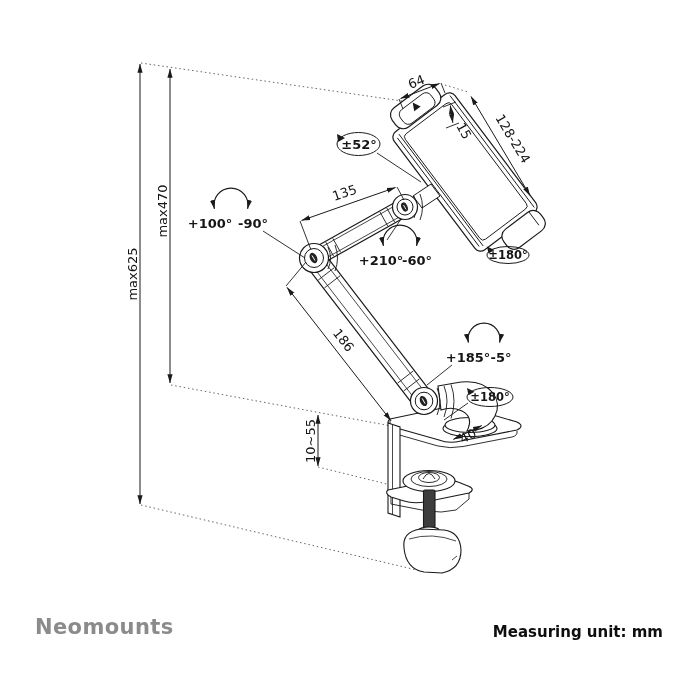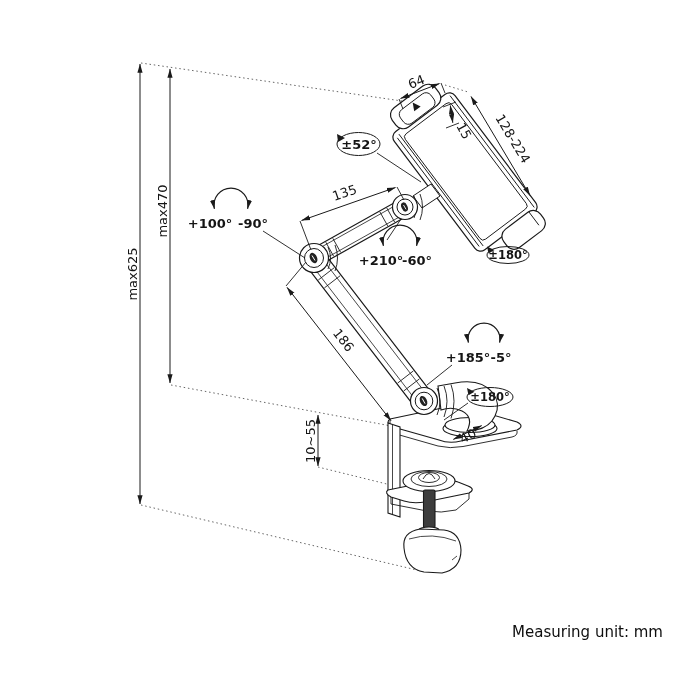--- a/index.html
+++ b/index.html
@@ -5,21 +5,21 @@
   html,body{margin:0;padding:0;background:#ffffff;}
   .stage{position:relative;width:700px;height:700px;background:#fff;overflow:hidden;
          font-family:"DejaVu Sans",sans-serif;}
   svg{position:absolute;left:0;top:0;}
   svg text{fill:#151515;}
   .dim{font-size:13px;font-family:"DejaVu Sans",sans-serif;}
   .ang{font-size:13px;font-weight:bold;font-family:"DejaVu Sans",sans-serif;}
   .sm{font-size:11.5px;font-weight:bold;font-family:"DejaVu Sans",sans-serif;}
   .brand{position:absolute;left:35px;top:615px;font-size:21px;font-weight:600;
          letter-spacing:0.4px;color:#8b8b8d;}
-  .unit{position:absolute;right:37px;top:623px;font-size:15px;color:#0e0e0e;}
+  .unit{position:absolute;right:37px;top:623px;font-size:15px;color:#0e0e0e;font-weight:bold;}
 </style>
 </head>
 <body>
 
 <div class="stage">
 <svg width="700" height="700" viewBox="0 0 700 700">
   <defs>
     <marker id="ah" markerWidth="10" markerHeight="7" refX="8.8" refY="3" orient="auto-start-reverse" markerUnits="userSpaceOnUse">
       <path d="M0,0.4 L9,3 L0,5.6 Z" fill="#1a1a1a"></path>
     </marker>
@@ -168,14 +168,15 @@
   <text class="ang" x="210" y="228" text-anchor="middle">+100°</text>
   <text class="ang" x="253" y="228" text-anchor="middle">-90°</text>
   <text class="ang" x="381" y="265" text-anchor="middle">+210°</text>
   <text class="ang" x="417" y="265" text-anchor="middle">-60°</text>
   <text class="sm" x="508" y="259" text-anchor="middle">±180°</text>
   <text class="ang" x="468" y="362" text-anchor="middle">+185°</text>
   <text class="ang" x="501" y="362" text-anchor="middle">-5°</text>
   <text class="sm" x="490" y="401" text-anchor="middle">±180°</text>
 </svg>
 
+<div class="brand">Neomounts</div>
 <div class="unit">Measuring unit: mm</div>
 </div>
 
 </body></html>

